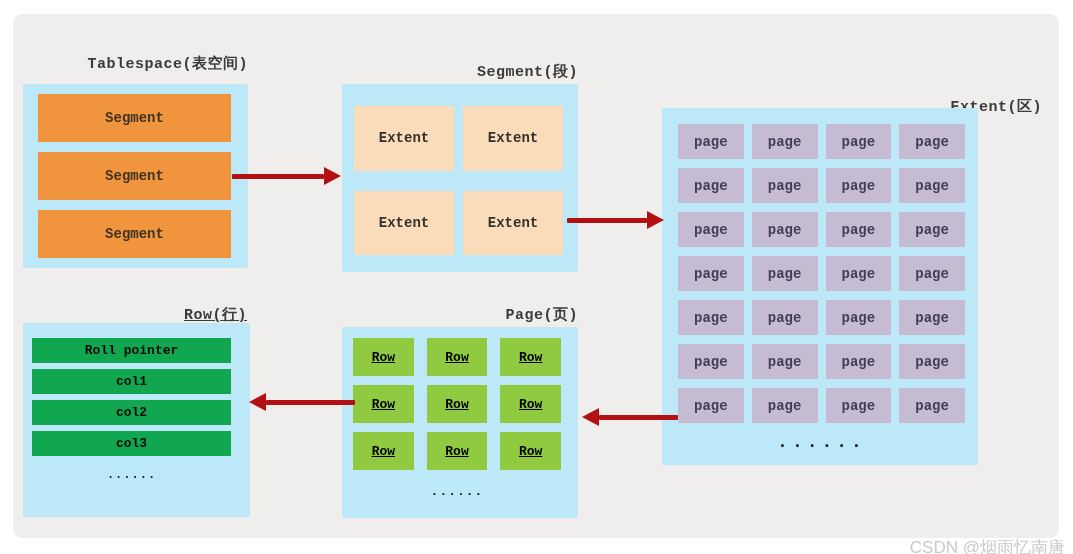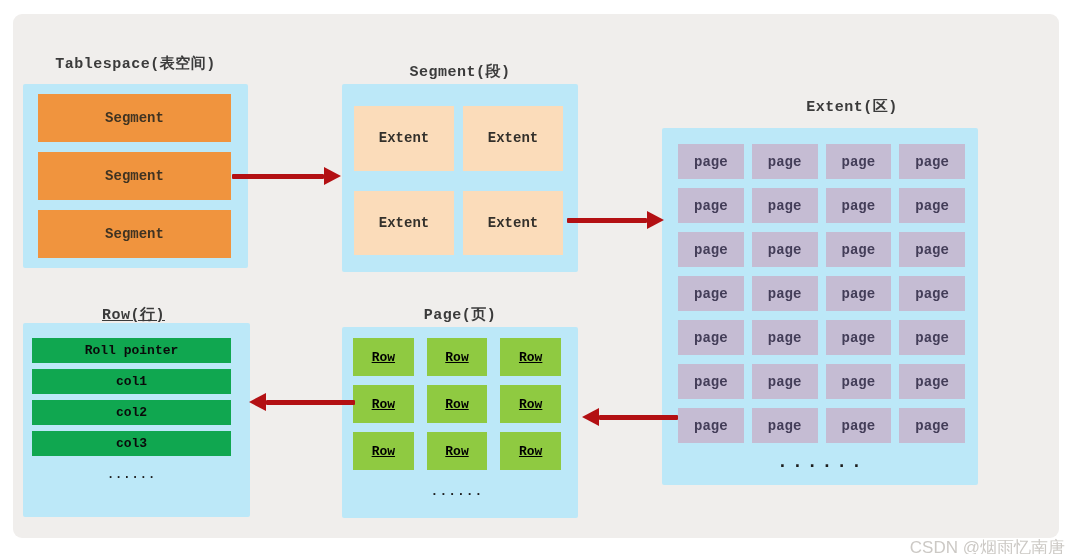--- a/index.html
+++ b/index.html
@@ -13,37 +13,37 @@
     --arrow-red:#b31013;
     --label-gray:#3b3b3b;
     --watermark-gray:#ccc9c5;
   }
   html,body{margin:0;padding:0;background:#fff;}
   .stage{
     position:relative;width:1073px;height:554px;background:#ffffff;overflow:hidden;
     font-family:"Liberation Mono","DejaVu Sans Mono",monospace;font-weight:bold;
   }
   .canvas{position:absolute;left:13px;top:14px;width:1046px;height:524px;background:var(--canvas-bg);border-radius:9px;}
-  .title{position:absolute;text-align:center;font-size:15px;color:var(--label-gray);letter-spacing:.5px;white-space:nowrap;}
+  .title{position:absolute;text-align:right;font-size:15px;color:var(--label-gray);letter-spacing:.5px;white-space:nowrap;}
   .t-tablespace{left:23px;top:54px;width:225px;}
   .t-segment{left:342px;top:62px;width:236px;}
   .t-extent{left:662px;top:97px;width:380px;}
   .t-row{left:20px;top:305px;width:227px;text-decoration:underline;}
   .t-page{left:342px;top:305px;width:236px;}
 
   .bluebox{position:absolute;background:var(--container-blue);box-sizing:border-box;border-radius:2px;}
   .cell{display:flex;align-items:center;justify-content:center;white-space:nowrap;}
 
   .b-tablespace{left:23px;top:84px;width:225px;height:184px;display:flex;flex-direction:column;padding:10px 17px 10px 15px;gap:10px;}
   .segment-cell{flex:1;background:var(--segment-orange);color:#3f3322;font-size:14px;}
 
   .b-segment{left:342px;top:84px;width:236px;height:188px;display:grid;grid-template-columns:1fr 1fr;padding:22px 15px 17px 12px;gap:20px 9px;}
   .extent-cell{background:var(--extent-peach);color:#33302b;font-size:14px;}
 
-  .b-extent{left:662px;top:128px;width:316px;height:357px;padding:16px 13px 12px 16px;}
+  .b-extent{left:662px;top:108px;width:316px;height:357px;padding:16px 13px 12px 16px;}
   .page-grid{display:grid;grid-template-columns:repeat(4,1fr);grid-auto-rows:35px;gap:9px 8px;}
   .page-cell{background:var(--page-purple);color:#433d58;font-size:14px;}
 
   .b-row{left:23px;top:323px;width:227px;height:194px;display:flex;flex-direction:column;padding:15px 19px 0 9px;gap:6px;}
   .field-cell{flex:none;height:25px;background:var(--field-green);color:#0a0a0a;font-size:13px;}
 
   .b-page{left:342px;top:327px;width:236px;height:191px;padding:11px 17px 0 11px;}
   .row-grid{display:grid;grid-template-columns:repeat(3,1fr);grid-auto-rows:38px;gap:9px 13px;}
   .row-cell{background:var(--row-green);color:#000000;font-size:13px;text-decoration:underline;}
 

